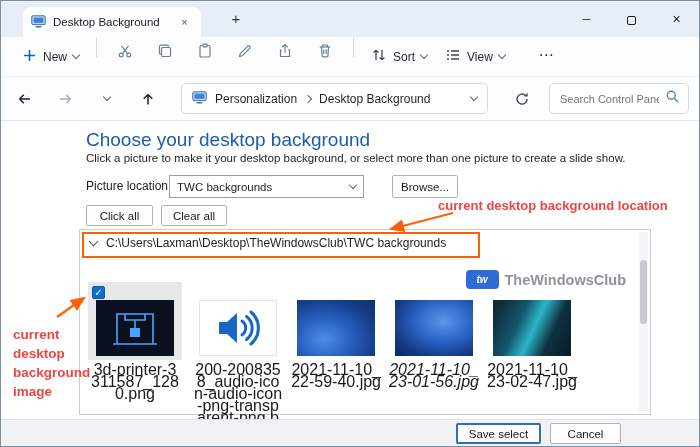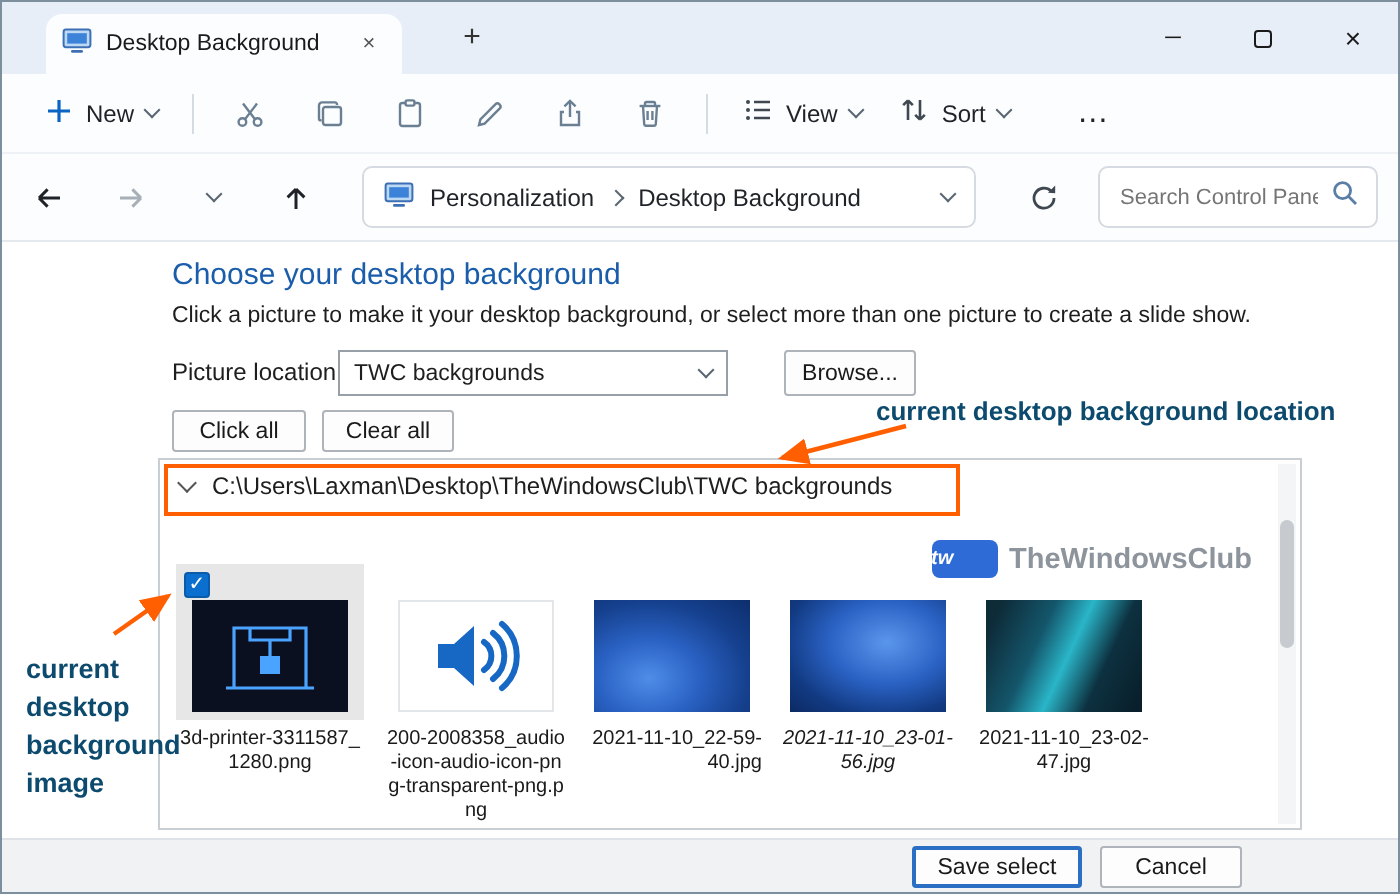--- a/index.html
+++ b/index.html
@@ -10,71 +10,71 @@
   
   .titlebar{position:absolute;top:0;left:0;right:0;height:36px;background:#e7eef7;}
   .tab{position:absolute;left:22px;top:6px;width:178px;height:30px;background:#fbfdff;border-radius:8px 8px 0 0;display:flex;align-items:center;gap:7px;padding:0 8px;font-size:11.5px;color:#1a1a1a;}
   .tabclose{margin-left:auto;width:17px;height:17px;line-height:17px;text-align:center;font-size:11px;color:#555;border-radius:4px;}
   .newtab{position:absolute;left:224px;top:7px;width:22px;height:22px;line-height:21px;text-align:center;font-size:15px;color:#333;border-radius:4px;}
   .wincontrols{position:absolute;right:0;top:0;height:36px;display:flex;}
   .wc{width:45px;height:36px;line-height:36px;text-align:center;font-size:11px;color:#1a1a1a;}
   .maxbox{display:inline-block;width:9px;height:9px;border:1.2px solid #1a1a1a;border-radius:2px;vertical-align:middle;}
 
   
-  .toolbar{position:absolute;top:36px;left:0;right:0;height:40px;background:#fbfdff;border-bottom:1px solid #eef1f5;display:flex;align-items:center;padding:0 12px;}
+  .toolbar{position:absolute;top:36px;left:0;right:0;height:40px;background:#fbfdff;border-bottom:1px solid #eef1f5;display:flex;padding:0 12px;}
   .tbtn{display:flex;align-items:center;gap:6px;padding:5px 9px;border-radius:4px;font-size:12px;color:#1f2328;}
   .iconbtn{width:34px;height:28px;display:flex;align-items:center;justify-content:center;border-radius:4px;margin:0 3px;}
   .vsep{width:1px;height:20px;background:#d4dbe2;margin:0 8px;}
   .chev{display:inline-block;width:6px;height:6px;border-right:1.4px solid #5a6672;border-bottom:1.4px solid #5a6672;transform:rotate(45deg);margin-top:-3px;}
   .chev.right{transform:rotate(-45deg);margin-top:0;}
   .more{font-size:16px;color:#1f2328;letter-spacing:1px;}
 
   
   .addrrow{position:absolute;top:76px;left:0;right:0;height:44px;background:#fbfdff;border-bottom:1px solid #e4e9ee;display:flex;align-items:center;padding:0 10px;gap:14px;}
   .navbtn{width:27px;height:28px;display:flex;align-items:center;justify-content:center;border-radius:4px;}
   .addressbox{flex:1;height:31px;background:#fff;border:1px solid #d5dbe1;border-radius:5px;display:flex;align-items:center;gap:8px;padding:0 10px;margin:0 6px;font-size:12px;color:#1f2328;}
   .addr-right{margin-left:auto;display:flex;align-items:center;gap:4px;}
   .searchbox{width:140px;height:31px;background:#fff;border:1px solid #d5dbe1;border-radius:5px;display:flex;align-items:center;padding:0 8px;gap:4px;}
   .searchinput{flex:1;border:none;outline:none;font-size:11px;color:#5f666d;background:transparent;font-family:inherit;width:100px;}
 
   
   .content{position:absolute;top:120px;left:0;right:0;bottom:27px;background:#fff;}
-  .pagetitle{position:absolute;left:85px;top:8px;font-size:15px;font-weight:400;color:#1a5dab;margin:0;}
+  .pagetitle{position:absolute;left:85px;top:8px;font-size:19px;font-weight:400;color:#1a5dab;margin:0;}
   .pagedesc{position:absolute;left:85px;top:31px;font-size:11.5px;color:#1e1e1e;margin:0;}
   .loclabel{position:absolute;left:85px;top:58px;font-size:12px;color:#1e1e1e;}
   .combobox{position:absolute;left:168px;top:54px;width:195px;height:23px;background:#fff;border:1px solid #979fa8;display:flex;align-items:center;justify-content:space-between;padding:0 7px;font-size:11.5px;color:#1e1e1e;}
   .btn{background:#fdfdfd;border:1px solid #aeb4ba;font-size:11.5px;color:#1a1a1a;font-family:inherit;border-radius:2px;}
   .browse{position:absolute;left:391px;top:54px;width:66px;height:23px;}
   .selectall{position:absolute;left:85px;top:84px;width:67px;height:21px;}
   .clearall{position:absolute;left:160px;top:84px;width:66px;height:21px;}
 
   
   .listbox{position:absolute;left:78px;top:108px;width:572px;height:186px;background:#fff;border:1px solid #c9ced3;}
   .grouphdr{position:absolute;left:10px;top:6px;display:flex;align-items:center;gap:9px;font-size:12px;color:#1e1e1e;}
   .ghchev{width:7px;height:7px;border-right:1.5px solid #555;border-bottom:1.5px solid #555;transform:rotate(45deg);margin-top:-4px;}
   .orange-outline{position:absolute;left:2px;top:2px;width:398px;height:26px;border:2px solid #ff5f00;pointer-events:none;}
   .watermark{position:absolute;right:24px;top:40px;display:flex;align-items:center;gap:6px;color:#8d949c;font-size:14.5px;font-weight:700;}
-  .twclogo{display:inline-block;width:33px;height:19px;background:#2e6bd6;color:#fff;border-radius:4px;font-size:10px;font-style:italic;font-weight:700;line-height:19px;}
+  .twclogo{display:inline-block;width:33px;height:19px;background:#2e6bd6;color:#fff;border-radius:4px;font-size:10px;font-style:italic;font-weight:700;text-align:center;line-height:19px;}
   .scrollbar{position:absolute;right:2px;top:2px;bottom:2px;width:9px;background:#f4f5f6;}
   .scrollthumb{position:absolute;left:1px;top:28px;width:7px;height:64px;background:#c7cbcf;border-radius:4px;}
 
   .tile{position:absolute;top:52px;width:94px;text-align:center;}
   .imgarea{position:relative;width:94px;height:78px;display:flex;align-items:flex-end;justify-content:center;padding-bottom:4px;}
   .tile.selected .imgarea{background:#e7e7e7;}
   .checkbox{position:absolute;left:4px;top:4px;width:13px;height:13px;background:#0b6fd0;border:1px solid #0a5cab;border-radius:2px;color:#fff;font-size:10px;line-height:11px;text-align:center;}
   .timg{width:78px;height:56px;display:flex;align-items:center;justify-content:center;overflow:hidden;}
   .img-printer{background:#0a1020;}
   .img-audio{background:#fff;border:1px solid #e3e6e9;}
   .img-win1{background:radial-gradient(ellipse at 35% 70%, #4f8de8 0%, #2a62c4 35%, #16418f 68%, #0d2e6c 100%);}
   .img-win2{background:radial-gradient(ellipse at 62% 38%, #5b96ec 0%, #2a62c4 42%, #123a82 75%, #0c2a63 100%);}
   .img-teal{background:linear-gradient(115deg,#0e2b38 8%,#14566b 34%,#2ab5c8 52%,#0d3140 72%,#091f2b 96%);}
-  .tlabel{margin-top:4px;padding:0 2px;font-size:10px;line-height:12px;color:#1a1a1a;word-break:break-all;}
-
-  
-  .ann{position:absolute;color:#0c4a6e;font-weight:700;z-index:40;}
+  .tlabel{margin-top:4px;padding:0 2px;font-size:16px;line-height:12px;color:#1a1a1a;word-break:break-all;}
+
+  
+  .ann{position:absolute;color:#ef4444;font-weight:700;z-index:40;}
   .ann-loc{left:437px;top:197px;font-size:13px;white-space:nowrap;}
   .ann-img{left:12px;top:324px;width:92px;font-size:13.5px;line-height:19px;}
   .arrows{position:absolute;inset:0;pointer-events:none;z-index:39;}
 
   
   .footer{position:absolute;left:0;right:0;bottom:0;height:27px;background:#f0f2f4;border-top:1px solid #dfe3e7;}
   .savebtn{position:absolute;left:455px;top:3px;width:85px;height:21px;border:2px solid #2a6fc4;background:#fdfdfd;}
   .cancelbtn{position:absolute;left:549px;top:3px;width:71px;height:21px;}
 </style>
 </head>
@@ -156,42 +156,42 @@
         <svg width="16" height="16" viewBox="0 0 16 16">
           <g fill="none" stroke="#6b7f92" stroke-width="1.2">
             <path d="M2.8 4 H13.2"></path>
             <path d="M5.5 4 V2.8 a0.8 0.8 0 0 1 0.8-0.8 h3.4 a0.8 0.8 0 0 1 0.8 0.8 V4"></path>
             <path d="M4.5 4 l0.6 9 a1 1 0 0 0 1 0.9 h3.8 a1 1 0 0 0 1-0.9 L11.5 4"></path>
             <path d="M6.8 6.5 v4.5 M9.2 6.5 v4.5"></path>
           </g>
         </svg>
       </span>
     <div class="vsep"></div>
+    <div class="tbtn">
+      <span><svg width="16" height="16" viewBox="0 0 16 16">
+            <g fill="none" stroke="#3f4850" stroke-width="1.3">
+              <path d="M5 13 V3.5 M5 3.2 L2.6 5.6 M5 3.2 L7.4 5.6"></path>
+              <path d="M11 3 V12.5 M11 12.8 L8.6 10.4 M11 12.8 L13.4 10.4"></path>
+            </g>
+          </svg></span>
+      <span>Sort</span>
+      <span class="chev"></span>
+    </div>
     <div class="tbtn">
       <span><svg width="16" height="16" viewBox="0 0 16 16">
             <g fill="#3f4850">
               <circle cx="3" cy="4" r="1"></circle>
               <circle cx="3" cy="8" r="1"></circle>
               <circle cx="3" cy="12" r="1"></circle>
             </g>
             <g stroke="#3f4850" stroke-width="1.3">
               <path d="M6 4 H14 M6 8 H14 M6 12 H14"></path>
             </g>
           </svg></span>
       <span>View</span>
-      <span class="chev"></span>
-    </div>
-    <div class="tbtn">
-      <span><svg width="16" height="16" viewBox="0 0 16 16">
-            <g fill="none" stroke="#3f4850" stroke-width="1.3">
-              <path d="M5 13 V3.5 M5 3.2 L2.6 5.6 M5 3.2 L7.4 5.6"></path>
-              <path d="M11 3 V12.5 M11 12.8 L8.6 10.4 M11 12.8 L13.4 10.4"></path>
-            </g>
-          </svg></span>
-      <span>Sort</span>
       <span class="chev"></span>
     </div>
     <span class="iconbtn more" style="margin-left:16px;">…</span>
   </div>
 
   <div class="addrrow">
     <span class="navbtn">
         <svg width="17" height="16" viewBox="0 0 17 16">
           <path d="M14 8 H3.5 M3.5 8 L7.8 3.7 M3.5 8 L7.8 12.3" stroke="#1f2328" stroke-width="1.5" fill="none"></path>
         </svg>

